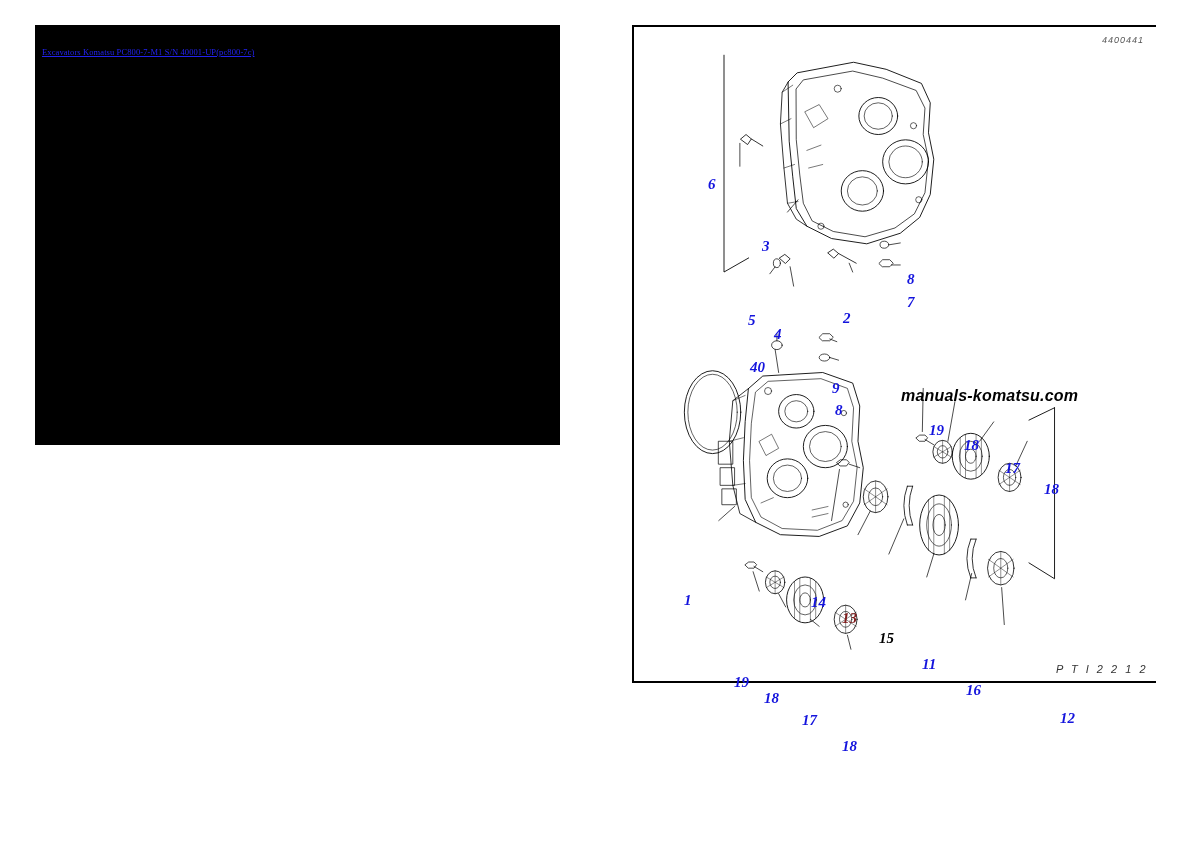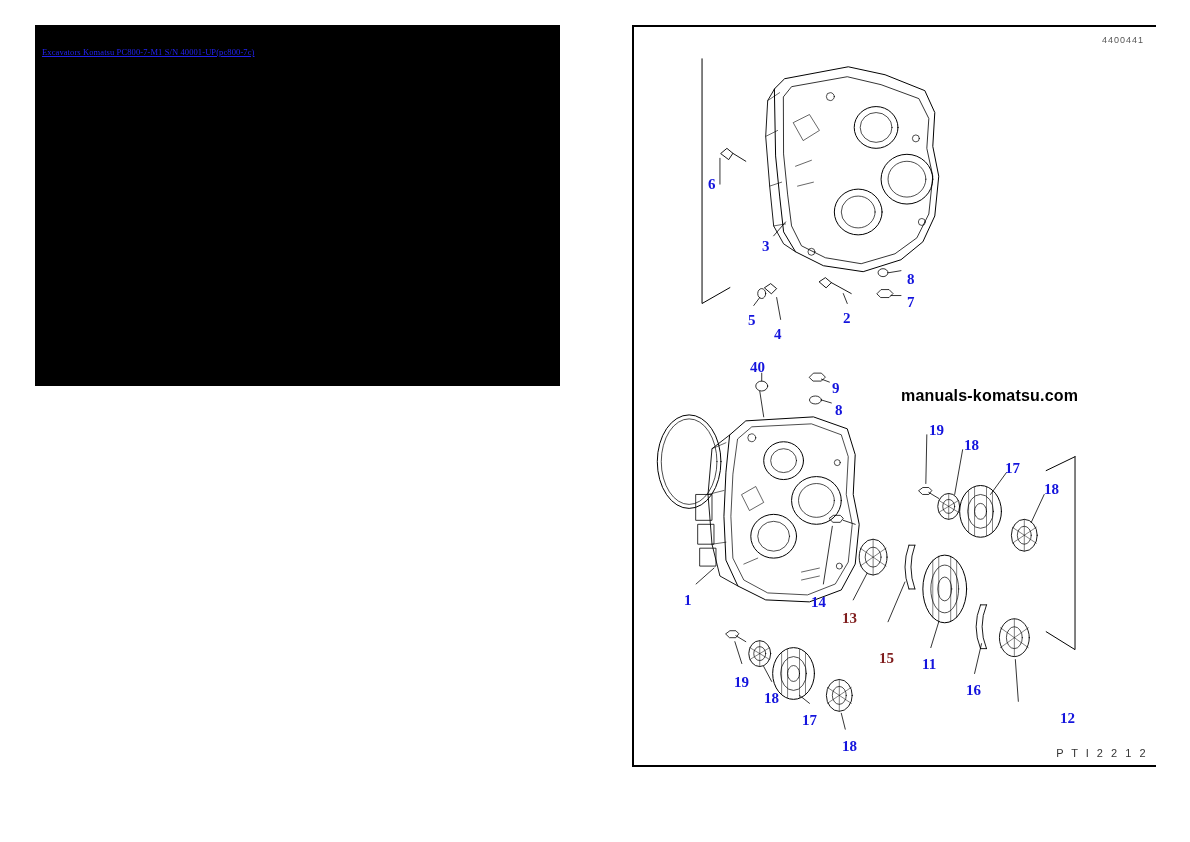--- a/index.html
+++ b/index.html
@@ -14,48 +14,49 @@
     font-family: "Liberation Sans", sans-serif;
     overflow: hidden;
   }
 
   
   #left-panel {
     position: absolute;
     left: 35px;
     top: 25px;
     width: 525px;
-    height: 361px;
+    height: 420px;
     background: #000000;
   }
   #left-panel-link {
     position: absolute;
     left: 7px;
     top: 22px;
     color: #2222ee;
     font-size: 8.5px;
     font-family: "Liberation Serif", serif;
     text-decoration: underline;
     white-space: nowrap;
     letter-spacing: 0.1px;
   }
 
   
   #diagram-panel {
     position: absolute;
     left: 632px;
     top: 25px;
     width: 524px;
-    height: 742px;
+    height: 658px;
     background: #ffffff;
     border-left: 2px solid #000000;
     border-top: 2px solid #000000;
     border-bottom: 2px solid #000000;
     border-right: none;
     box-sizing: border-box;
+    font-style: italic;
   }
   #diagram-svg {
     position: absolute;
     left: 0;
     top: 0;
     width: 100%;
     height: 100%;
   }
 
   .callout {
@@ -314,21 +315,21 @@
       <div class="callout" style="left: 116px; top: 333px; color: rgb(20, 20, 221);">40</div>
       <div class="callout" style="left: 198px; top: 354px; color: rgb(20, 20, 221);">9</div>
       <div class="callout" style="left: 201px; top: 376px; color: rgb(20, 20, 221);">8</div>
       <div class="callout" style="left: 295px; top: 396px; color: rgb(20, 20, 221);">19</div>
       <div class="callout" style="left: 330px; top: 411px; color: rgb(20, 20, 221);">18</div>
       <div class="callout" style="left: 371px; top: 434px; color: rgb(20, 20, 221);">17</div>
       <div class="callout" style="left: 410px; top: 455px; color: rgb(20, 20, 221);">18</div>
       <div class="callout" style="left: 50px; top: 566px; color: rgb(20, 20, 221);">1</div>
       <div class="callout" style="left: 177px; top: 568px; color: rgb(20, 20, 221);">14</div>
       <div class="callout" style="left: 208px; top: 584px; color: #7f1d1d;">13</div>
-      <div class="callout" style="left: 245px; top: 604px; color: #7f1d1d; margin-top: 20px;">15</div>
+      <div class="callout" style="left: 245px; top: 604px; color: #000000;">15</div>
       <div class="callout" style="left: 288px; top: 630px; color: rgb(20, 20, 221);">11</div>
       <div class="callout" style="left: 332px; top: 656px; color: rgb(20, 20, 221);">16</div>
       <div class="callout" style="left: 378px; top: 684px; color: rgb(20, 20, 221); margin-left: 48px;">12</div>
       <div class="callout" style="left: 100px; top: 648px; color: rgb(20, 20, 221);">19</div>
       <div class="callout" style="left: 130px; top: 664px; color: rgb(20, 20, 221);">18</div>
       <div class="callout" style="left: 168px; top: 686px; color: rgb(20, 20, 221);">17</div>
       <div class="callout" style="left: 208px; top: 712px; color: rgb(20, 20, 221);">18</div>
     </div>
 </div>
 

